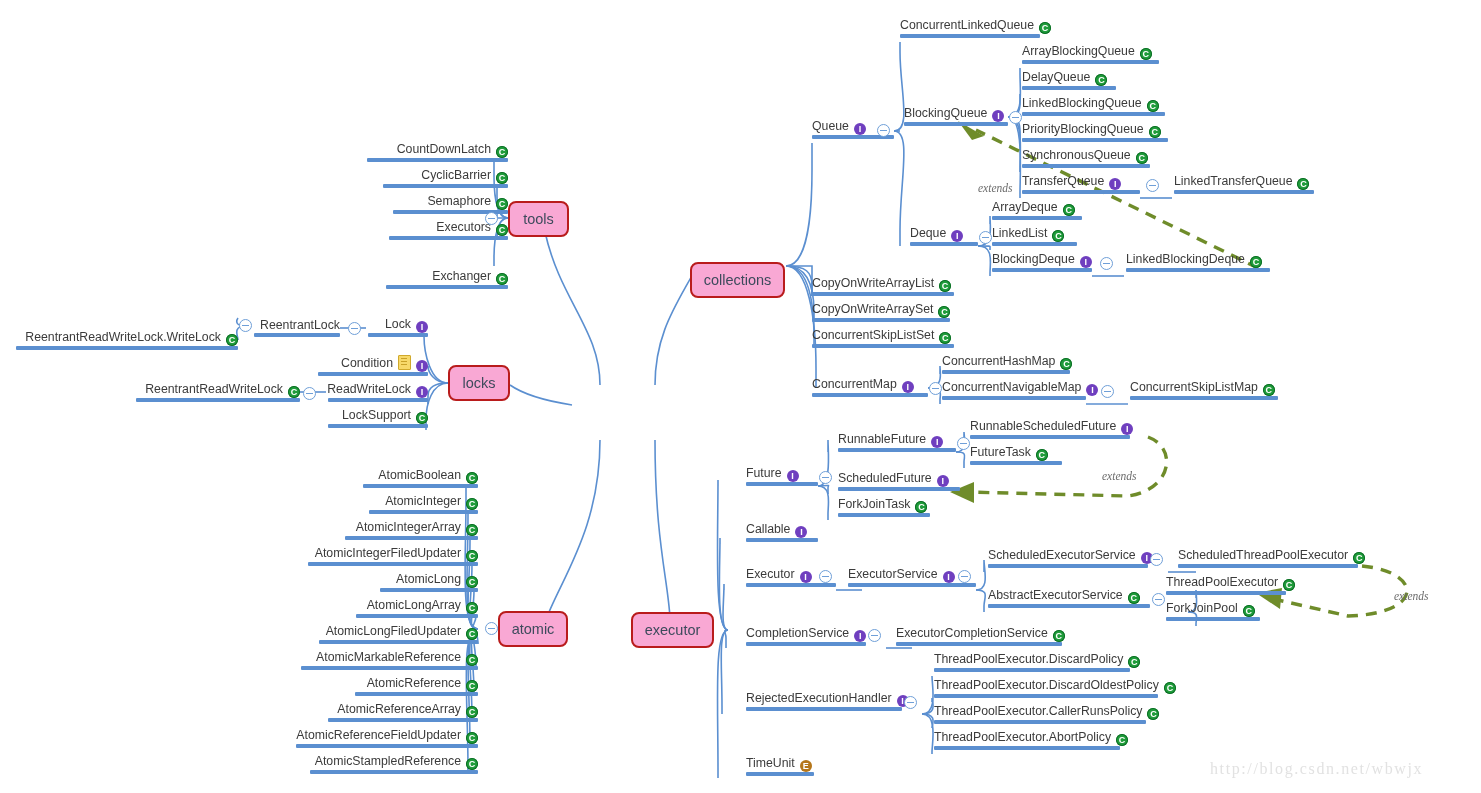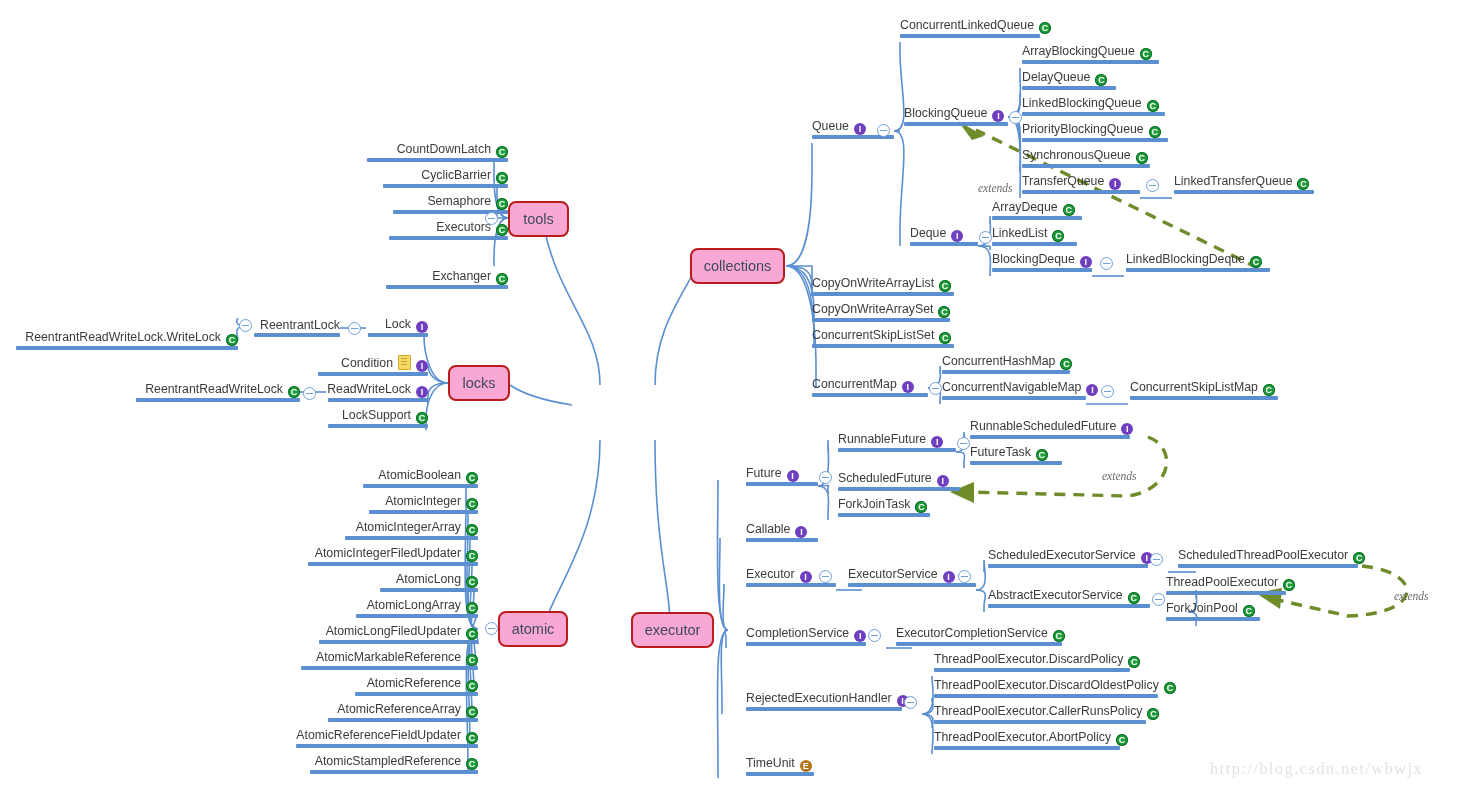--- a/index.html
+++ b/index.html
@@ -184,21 +184,21 @@
     </g>
     <g fill="#6f8c2a">
       <polygon points="958,121 984,136 972,140"></polygon>
       <polygon points="950,492 974,482 974,503"></polygon>
       <polygon points="1256,593 1282,588 1280,609"></polygon>
     </g>
   </svg>
 
 
   <div class="box" style="left:508px;top:201px;width:61px;height:36px;">tools</div>
-  <div class="box" style="left:690px;top:248px;width:95px;height:36px;">collections</div>
+  <div class="box" style="left:690px;top:262px;width:95px;height:36px;">collections</div>
   <div class="box" style="left:448px;top:365px;width:62px;height:36px;">locks</div>
   <div class="box" style="left:498px;top:611px;width:70px;height:36px;">atomic</div>
   <div class="box" style="left:631px;top:612px;width:83px;height:36px;">executor</div>
 
   <div class="topic" style="left:367px;top:140px;width:141px;">
     <span class="tx"><span>CountDownLatch</span><span class="ic ic-c">C</span></span>
     <span class="bar" style="width:141px;"></span>
   </div>
   <div class="topic" style="left:383px;top:166px;width:125px;">
     <span class="tx"><span>CyclicBarrier</span><span class="ic ic-c">C</span></span>

